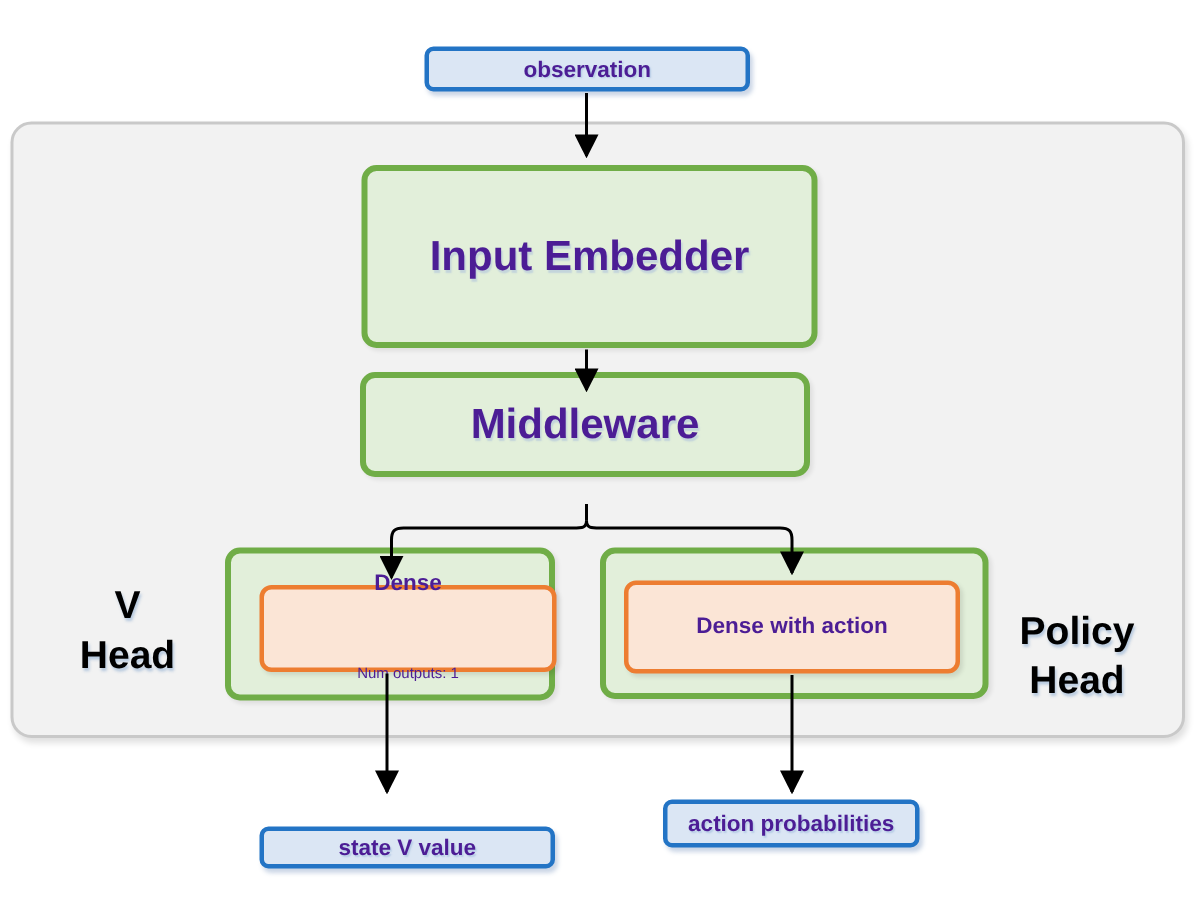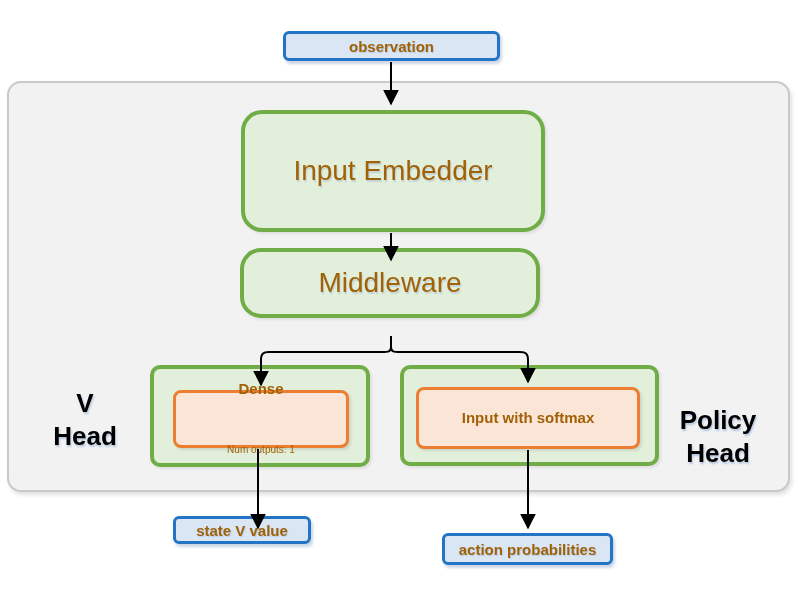--- a/index.html
+++ b/index.html
@@ -26,42 +26,41 @@
     border-radius: 14px;
     box-shadow: 2px 3px 4px rgba(0,0,0,0.12);
   }
   .box {
     position: absolute;
     display: flex;
     align-items: center;
     justify-content: center;
     text-align: left;
     box-sizing: border-box;
-    color: #a16207;
+    color: #4c1d95;
   }
   .blue-box {
     background: var(--blue-fill, #dbe6f4);
     border: 3px solid var(--blue-border, #2374c5);
     border-radius: 6px;
     font-weight: bold;
     font-size: 15px;
     box-shadow: 2px 3px 3px rgba(140,165,200,0.45);
     text-shadow: 1px 1px 1px rgba(170,195,225,0.7);
   }
   .green-box {
     background: var(--green-fill, #e2efda);
     border: 4px solid var(--green-border, #70ad47);
     border-radius: 10px;
     box-shadow: 2px 2px 3px rgba(0,0,0,0.08);
   }
   .green-title {
-    font-weight: normal;
+    font-weight: bold;
     font-size: 28px;
     text-shadow: 1px 2px 1px rgba(175,195,220,0.6);
-    border-radius: 21px;
   }
   .orange-box {
     background: var(--orange-fill, #fbe5d6);
     border: 3px solid var(--orange-border, #ed7d31);
     border-radius: 8px;
     flex-direction: column;
     box-shadow: 2px 2px 3px rgba(0,0,0,0.10);
   }
   .orange-title { font-weight: bold; font-size: 15px; line-height: 20px; }
   .orange-sub { font-weight: normal; font-size: 10px; line-height: 21px; }
@@ -72,25 +71,25 @@
     font-size: 26px;
     line-height: 33px;
     color: #000;
     text-shadow: 1px 2px 2px rgba(160,185,215,0.75);
   }
   #obs-box   { left: 283px; top: 31px;  width: 217px; height: 30px; }
   #ie-box    { left: 241px; top: 110px; width: 304px; height: 122px; }
   #mw-box    { left: 240px; top: 248px; width: 300px; height: 70px; }
   #vhead-box { left: 150px; top: 365px; width: 220px; height: 102px; }
   #phead-box { left: 400px; top: 365px; width: 259px; height: 101px; }
-  #vdense-box{ left: 173px; top: 390px; width: 176px; height: 58px; gap: 40px; }
+  #vdense-box{ left: 173px; top: 390px; width: 198px; height: 58px; gap: 40px; }
   #pdense-box{ left: 416px; top: 387px; width: 224px; height: 62px; }
   #vhead-label { left: 25px;  top: 387px; width: 120px; }
   #phead-label { left: 658px; top: 404px; width: 120px; }
-  #out-v     { left: 173px; top: 516px; width: 138px; height: 28px; }
+  #out-v     { left: 173px; top: 551px; width: 197px; height: 28px; }
   #out-a     { left: 442px; top: 533px; width: 171px; height: 32px; }
   .arrows-svg {
     position: absolute;
     left: 0; top: 0;
     width: 800px; height: 600px;
     pointer-events: none;
   }
 </style>
 </head>
 <body>
@@ -108,21 +107,21 @@
   <div class="box green-box" id="vhead-box"></div>
 
   <div class="box orange-box" id="vdense-box">
     <div class="orange-title">Dense</div>
     <div class="orange-sub">Num outputs: 1</div>
   </div>
 
   <div class="box green-box" id="phead-box"></div>
 
   <div class="box orange-box" id="pdense-box">
-    <div class="orange-title">Input with softmax</div>
+    <div class="orange-title">Dense with action</div>
   </div>
 
   <div class="head-label" id="vhead-label">
     <div>V</div>
     <div>Head</div>
   </div>
 
   <div class="head-label" id="phead-label">
     <div>Policy</div>
     <div>Head</div>

